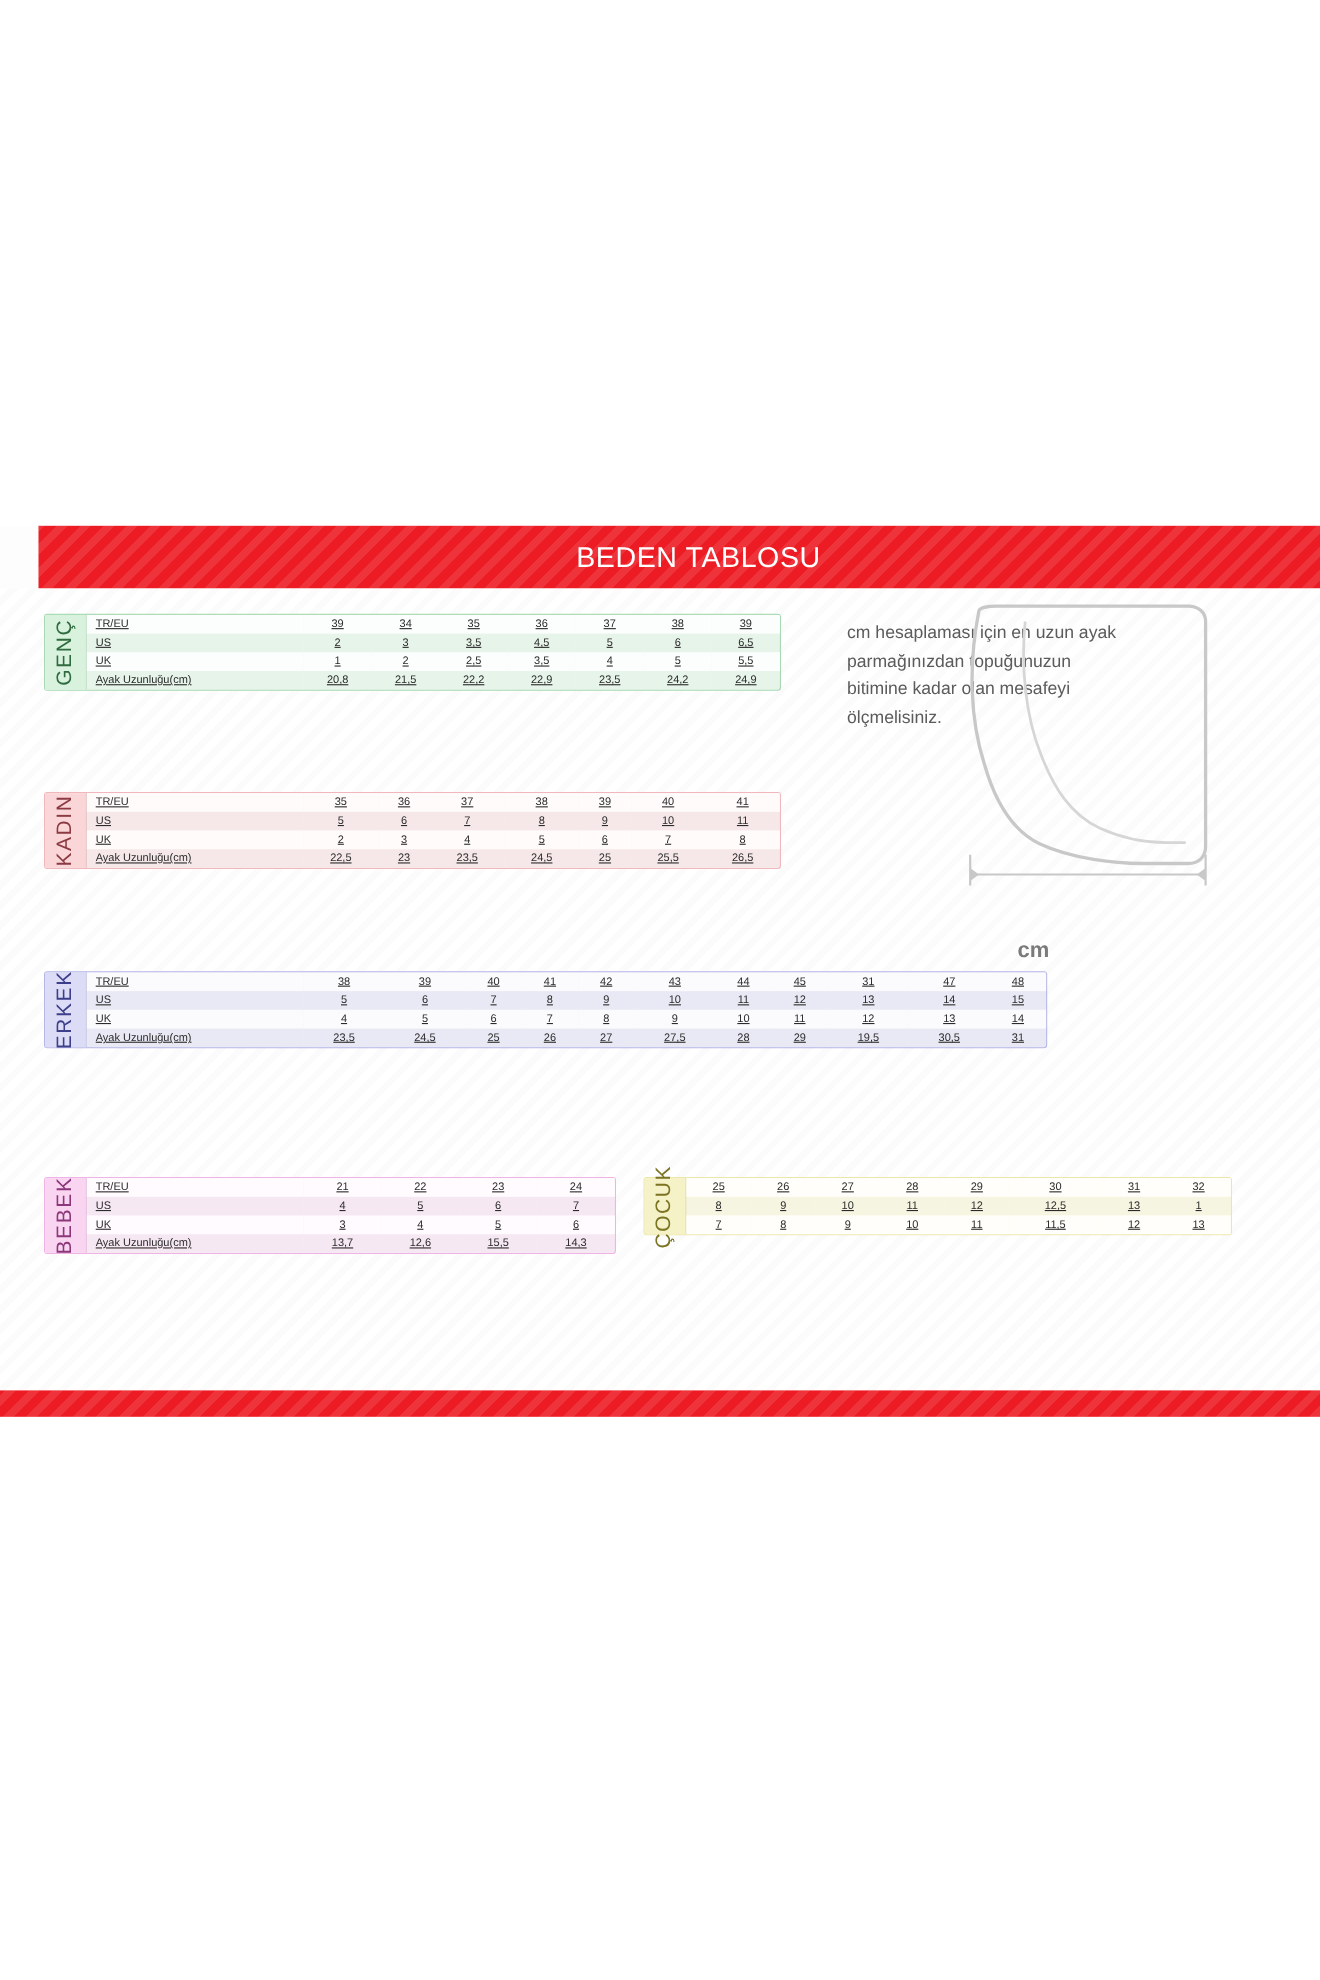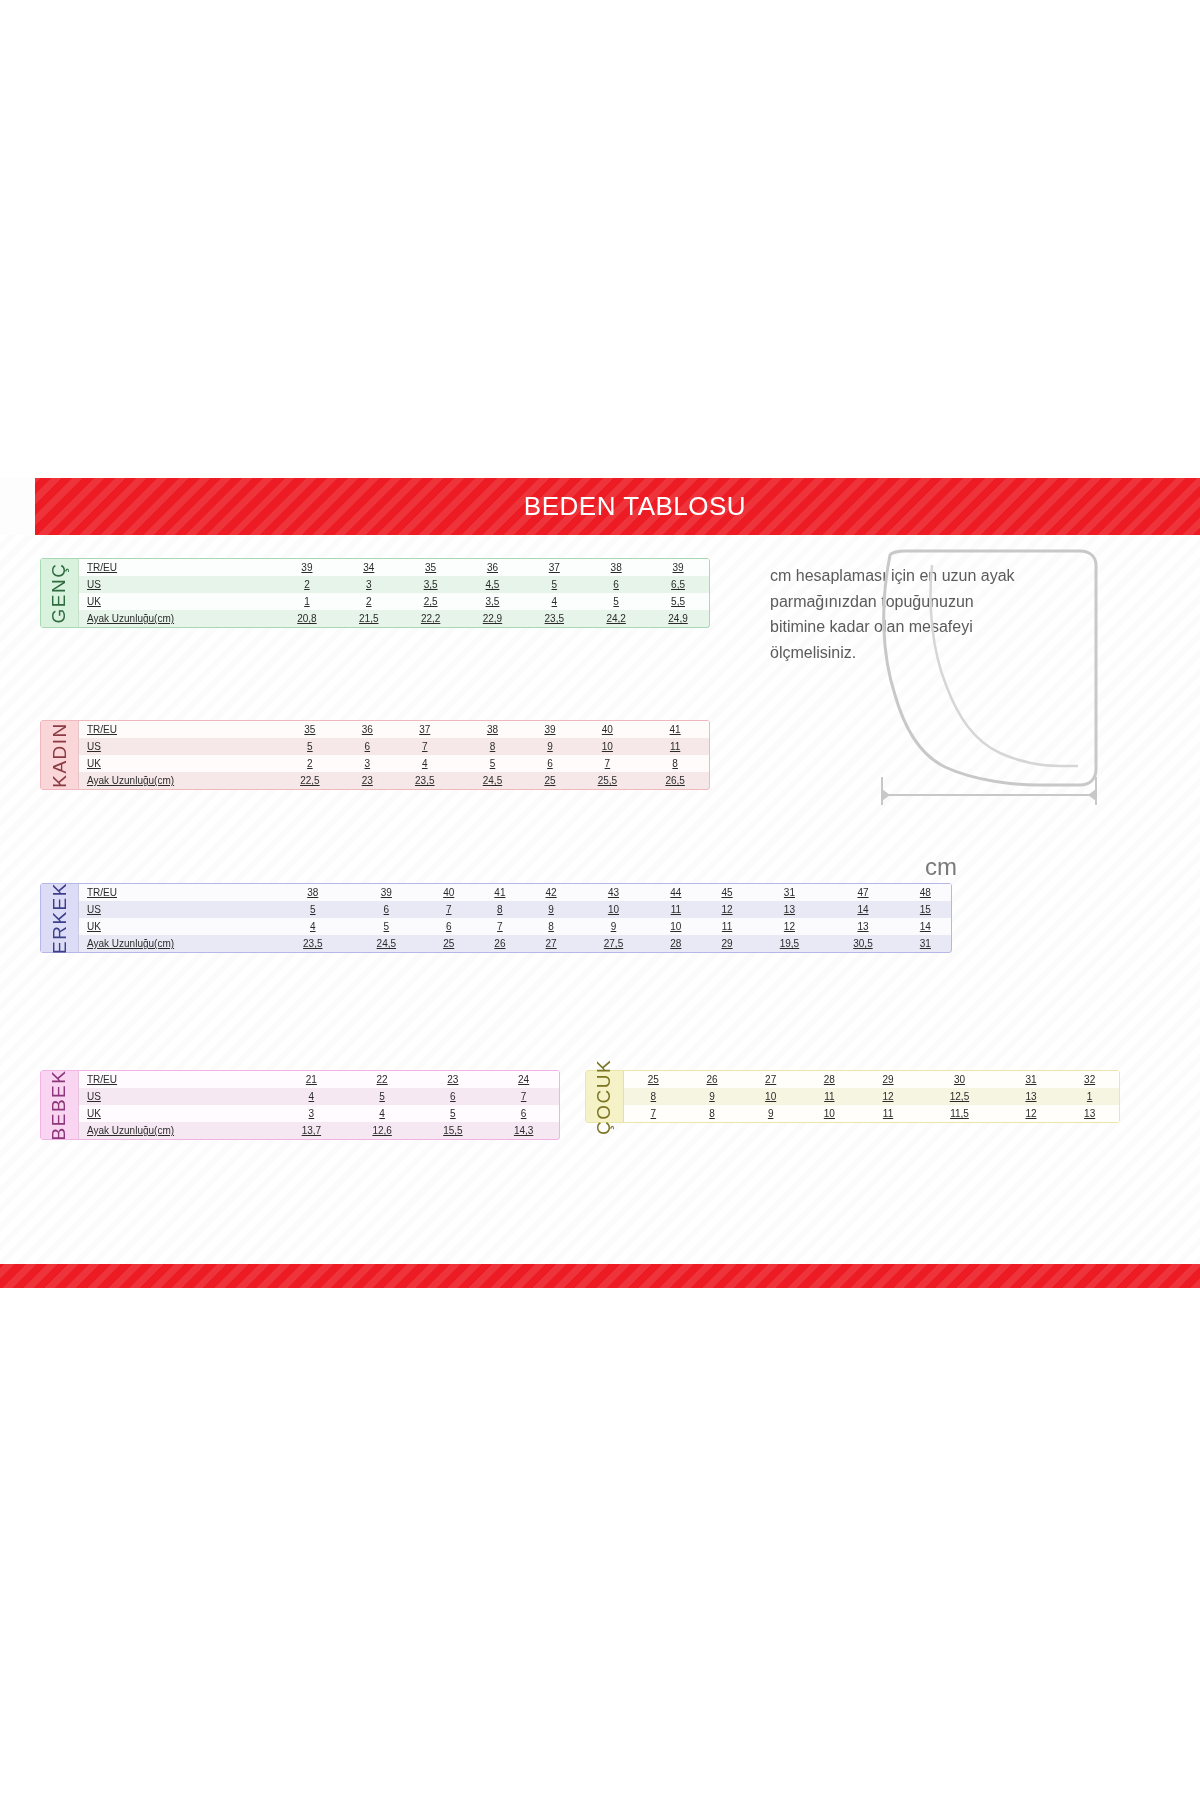--- a/index.html
+++ b/index.html
@@ -169,22 +169,23 @@
     position: absolute;
     left: 760px;
     top: 10px;
     width: 400px;
     height: 320px;
   }
   .cm-label {
     position: absolute;
     left: 925px;
     top: 318px;
-    font-size: 24px;
+    font-size: 20px;
     color: #7a7a7a;
+    font-weight: bold;
   }
 </style>
 </head>
 <body>
 
 <div class="sheet">
 
   <div class="header-bar">
     <div class="header-title">BEDEN TABLOSU</div>
   </div>

